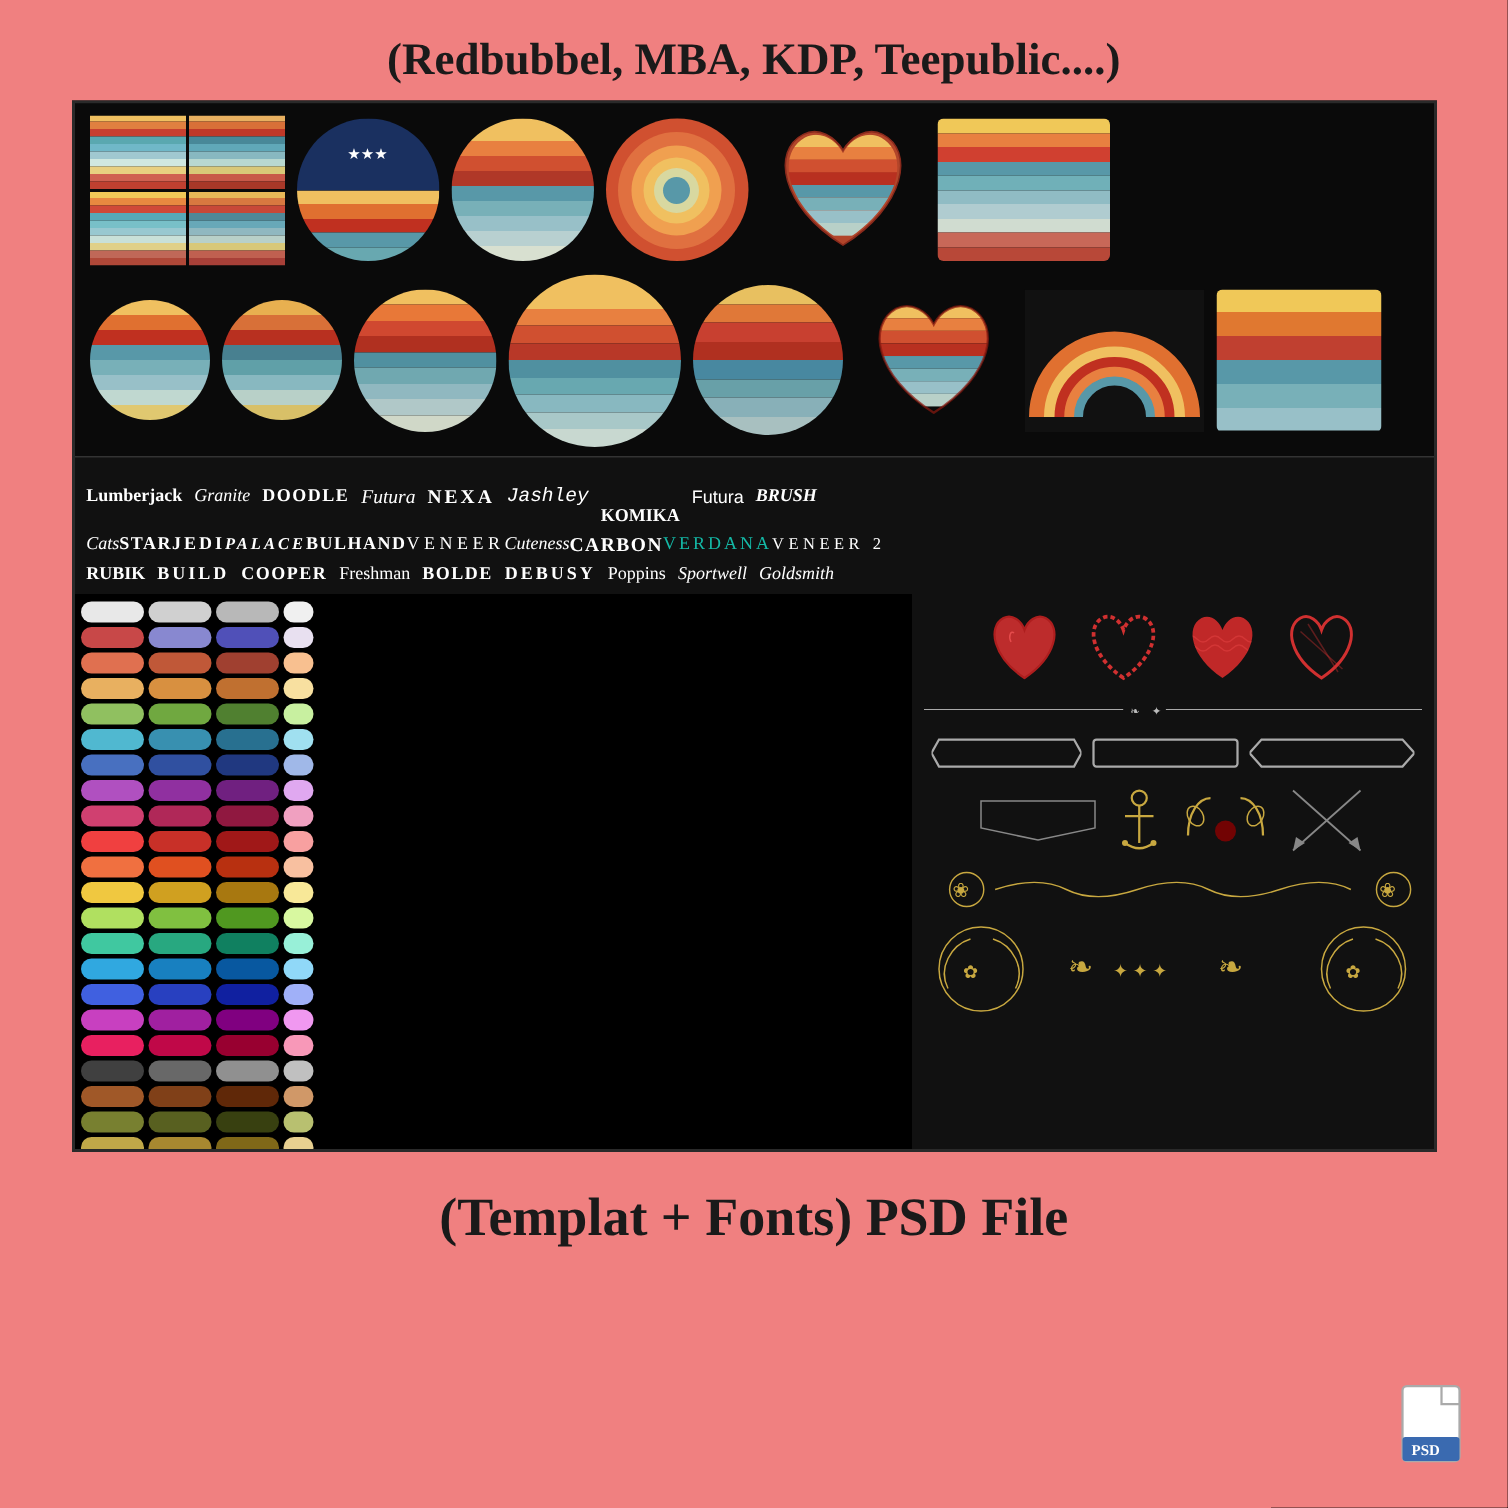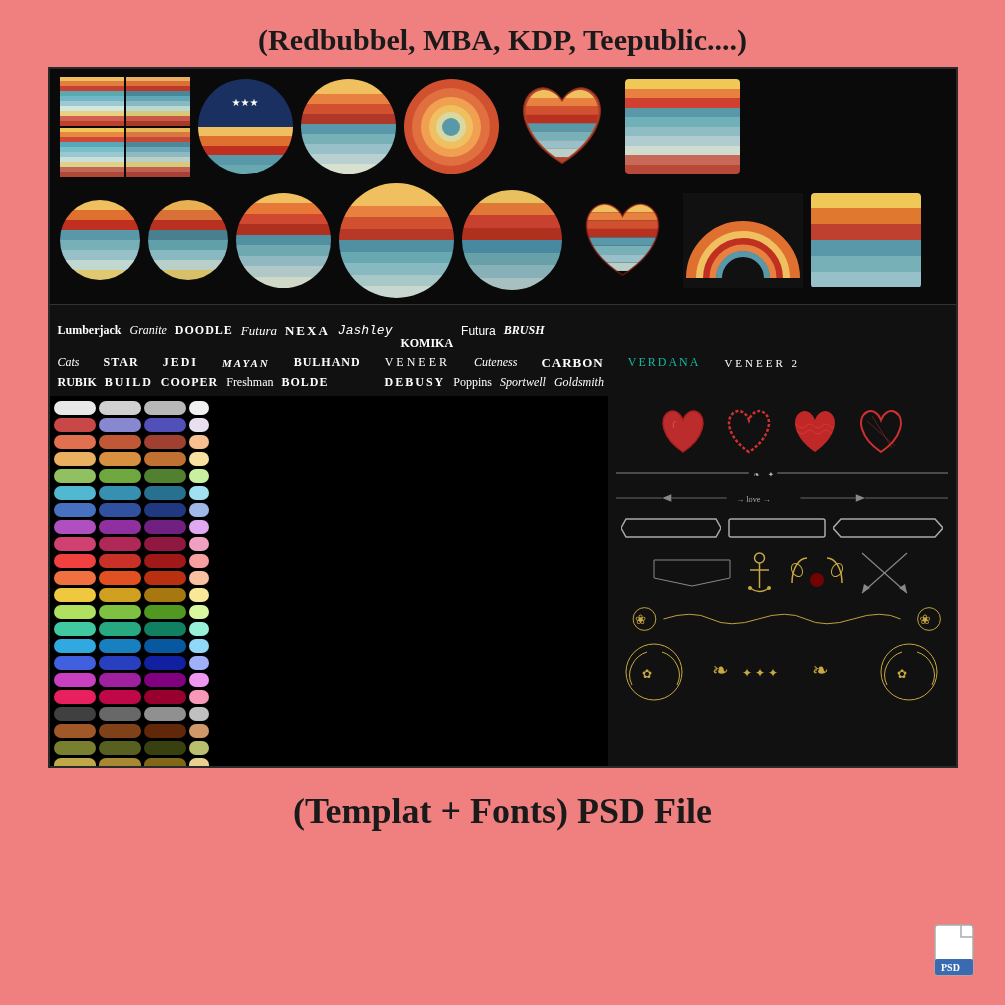--- a/index.html
+++ b/index.html
@@ -270,40 +270,40 @@
           <span style="color:white;font-size:12px;font-family:Georgia,serif;font-style:italic;">Granite</span>
           <span style="color:white;font-size:12px;letter-spacing:1px;font-weight:bold;">DOODLE</span>
           <span style="color:white;font-size:13px;font-family:Georgia,serif;font-style:italic;">Futura</span>
           <span style="color:white;font-size:13px;font-weight:900;letter-spacing:2px;">NEXA</span>
           <span style="color:white;font-size:13px;font-family:Liberation Mono, monospace;font-style:italic;">Jashley</span>
           <span style="color:white;font-size:12px;font-weight:bold;margin-top:25px;">KOMIKA</span>
           <span style="color:white;font-size:12px;font-family:'Century Gothic',sans-serif;">Futura</span>
           <span style="color:white;font-size:12px;font-style:italic;font-weight:bold;">BRUSH</span>
         </div>
 
-        <div style="display:flex; gap:24px; align-items:center; padding:2px 0; flex-wrap:wrap;">
+        <div style="display:flex; gap:0; align-items:center; padding:2px 0; flex-wrap:wrap;">
           <span style="color:white;font-size:12px;font-style:italic;">Cats</span>
           <span style="color:white;font-size:12px;font-weight:900;letter-spacing:1px;">STAR</span>
           <span style="color:white;font-size:12px;font-weight:900;letter-spacing:2px;">JEDI</span>
-          <span style="color:white;font-size:11px;letter-spacing:2px;font-style:italic;font-weight:bold;">MAYAN</span>
+          <span style="color:white;font-size:11px;letter-spacing:2px;font-style:italic;font-weight:bold;">PALACE</span>
           <span style="color:white;font-size:12px;font-weight:900;letter-spacing:1px;">BULHAND</span>
           <span style="color:white;font-size:12px;letter-spacing:3px;">VENEER</span>
           <span style="color:white;font-size:12px;font-family:Georgia,serif;font-style:italic;">Cuteness</span>
           <span style="color:white;font-size:13px;font-weight:bold;letter-spacing:1px;">CARBON</span>
           <span style="color:#14b8a6;font-size:12px;letter-spacing:2px;">VERDANA</span>
           <span style="color:white;font-size:11px;letter-spacing:3px;">VENEER 2</span>
         </div>
 
         <div style="display:flex; gap:8px; align-items:center; padding:2px 0; flex-wrap:wrap;">
           <span style="color:white;font-size:12px;font-weight:bold;">RUBIK</span>
           <span style="color:white;font-size:12px;font-weight:bold;letter-spacing:2px;">BUILD</span>
           <span style="color:white;font-size:12px;font-weight:bold;letter-spacing:1px;">COOPER</span>
           <span style="color:white;font-size:12px;">Freshman</span>
           <span style="color:white;font-size:12px;font-weight:900;letter-spacing:1px;">BOLDE</span>
-          <span style="color:white;font-size:12px;font-weight:900;letter-spacing:2px;margin-left:48px;">DEBUSY</span>
+          <span style="color:white;font-size:12px;font-weight:900;letter-spacing:2px;">DEBUSY</span>
           <span style="color:white;font-size:12px;">Poppins</span>
           <span style="color:white;font-size:12px;font-style:italic;">Sportwell</span>
           <span style="color:white;font-size:12px;font-style:italic;">Goldsmith</span>
         </div>
       </div>
 
       <div style="display:flex; height:370px;">
 
         <div style="width:210px;background:#000;padding:4px 3px;display:flex;flex-direction:column;gap:1px;overflow:hidden;flex-shrink:0;">
 
@@ -477,31 +477,20 @@
 
           <div style="display:flex;align-items:center;justify-content:center;gap:4px;">
             <svg width="350" height="18" viewBox="0 0 350 18">
               <line x1="0" y1="9" x2="140" y2="9" stroke="#aaa" stroke-width="0.8"></line>
               <text x="145" y="13" font-size="8" fill="#bbb">❧</text>
               <text x="160" y="13" font-size="8" fill="#bbb">✦</text>
               <line x1="170" y1="9" x2="350" y2="9" stroke="#aaa" stroke-width="0.8"></line>
             </svg>
           </div>
 
-          <div style="display:flex;align-items:center;justify-content:center;">
-            <svg width="360" height="20" viewBox="0 0 360 20">
-              <line x1="0" y1="10" x2="50" y2="10" stroke="#888" stroke-width="0.8"></line>
-              <polygon points="50,10 60,6 60,14" fill="#888"></polygon>
-              <line x1="60" y1="10" x2="120" y2="10" stroke="#888" stroke-width="0.8"></line>
-              <text x="130" y="14" font-size="9" fill="#aaa">→ love →</text>
-              <line x1="200" y1="10" x2="260" y2="10" stroke="#888" stroke-width="0.8"></line>
-              <polygon points="260,6 260,14 270,10" fill="#888"></polygon>
-              <line x1="270" y1="10" x2="360" y2="10" stroke="#888" stroke-width="0.8"></line>
-            </svg>
-          </div>
 
           <div style="display:flex;align-items:center;justify-content:center;gap:6px;">
             <svg width="100" height="28" viewBox="0 0 100 28">
               <path d="M5 5 L95 5 L100 14 L95 23 L5 23 L0 14 Z" fill="none" stroke="#aaa" stroke-width="1.5"></path>
             </svg>
             <svg width="100" height="28" viewBox="0 0 100 28">
               <rect x="2" y="5" width="96" height="18" rx="2" fill="none" stroke="#aaa" stroke-width="1.5"></rect>
             </svg>
             <svg width="110" height="28" viewBox="0 0 110 28">
               <path d="M8 5 L102 5 L110 14 L102 23 L8 23 L0 14 Z" fill="none" stroke="#aaa" stroke-width="1.5"></path>

